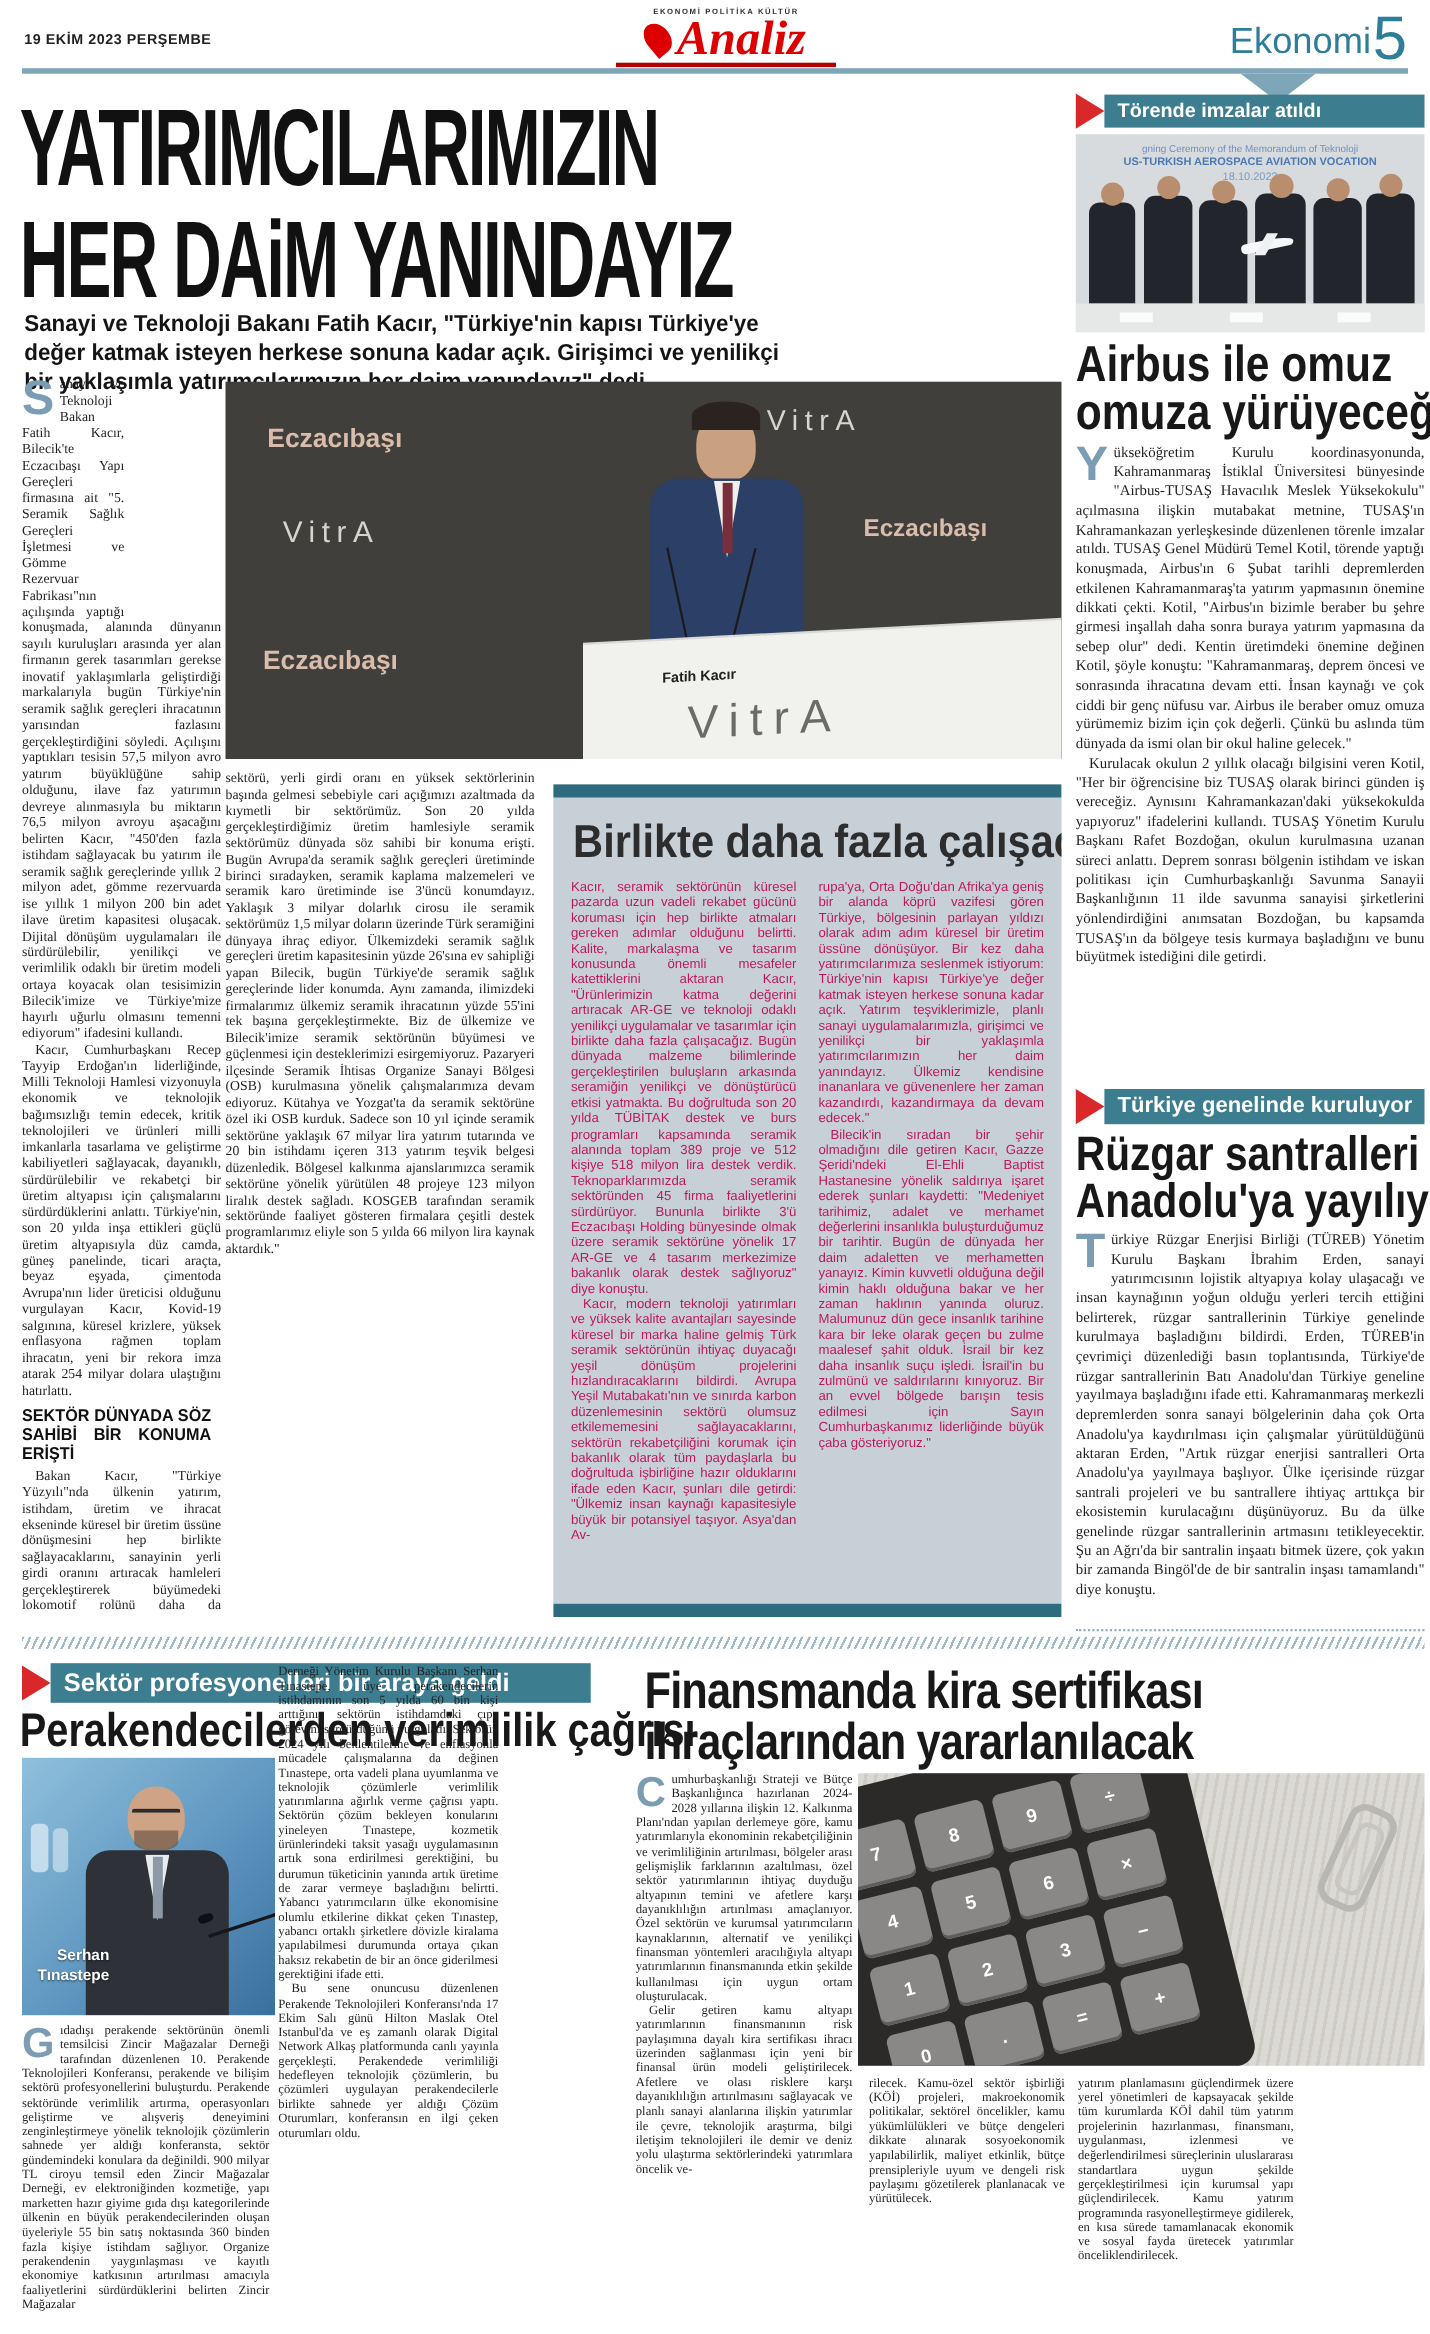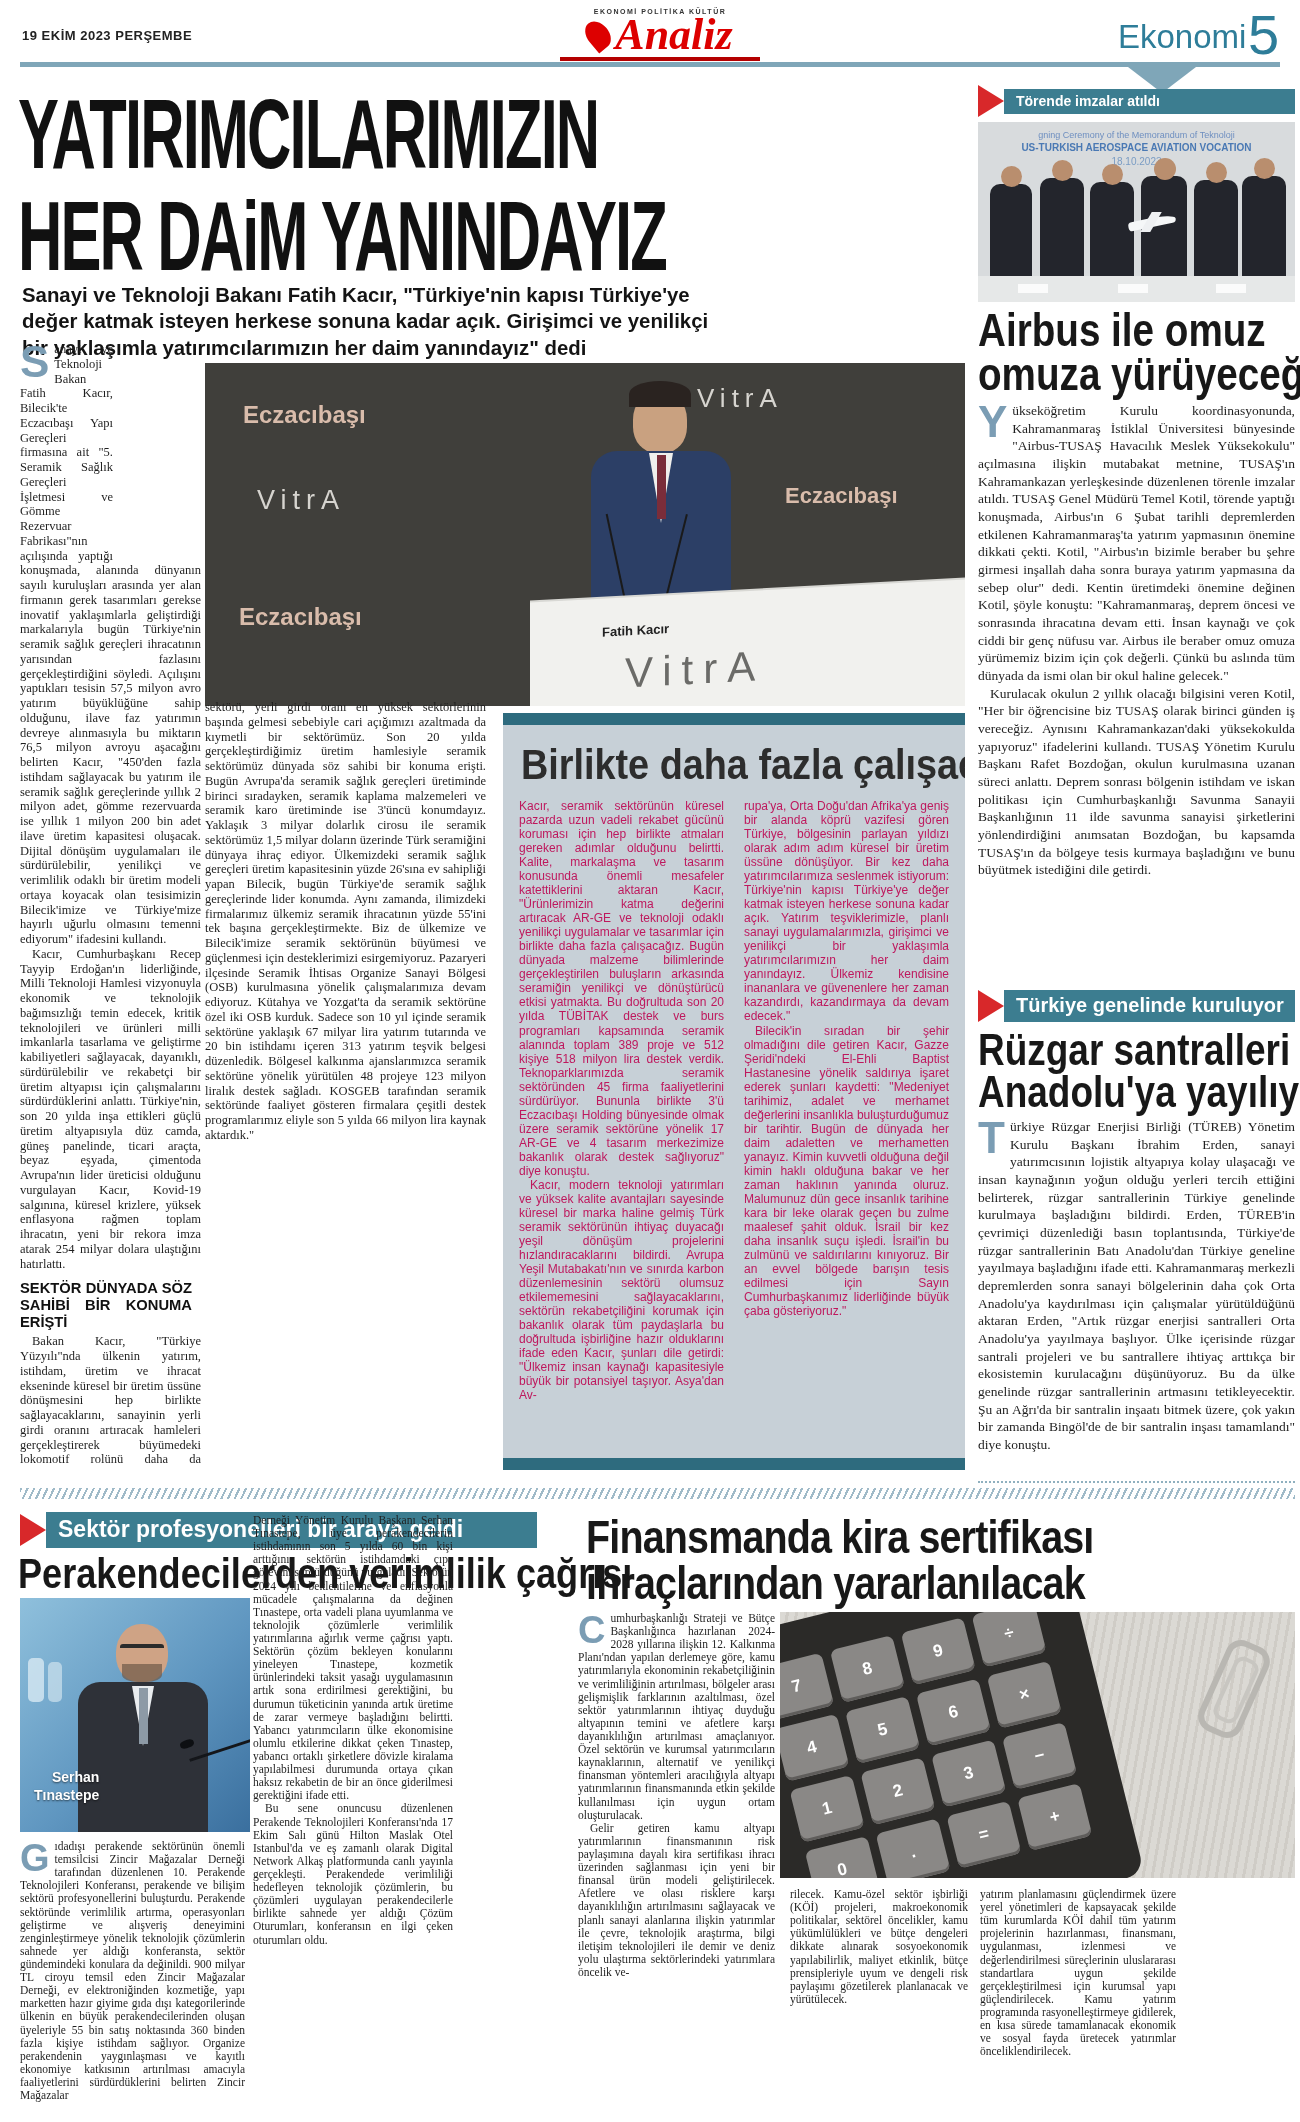--- a/index.html
+++ b/index.html
@@ -86,21 +86,21 @@
 
   <div class="abs col serif-main" style="left:20px;top:342px;width:181px;height:1122px;">
     <div style="float:right;width:88px;height:208px;"></div>
     <p><span class="dropcap">S</span><span>anayi ve Teknoloji Bakan Fatih Kacır, Bilecik'te Eczacıbaşı Yapı Gereçleri firmasına ait "5. Seramik Sağlık Gereçleri İşletmesi ve Gömme Rezervuar Fabrikası"nın açılışında yaptığı konuşmada, alanında dünyanın sayılı kuruluşları arasında yer alan firmanın gerek tasarımları gerekse inovatif yaklaşımlarla geliştirdiği markalarıyla bugün Türkiye'nin seramik sağlık gereçleri ihracatının yarısından fazlasını gerçekleştirdiğini söyledi. Açılışını yaptıkları tesisin 57,5 milyon avro yatırım büyüklüğüne sahip olduğunu, ilave faz yatırımın devreye alınmasıyla bu miktarın 76,5 milyon avroyu aşacağını belirten Kacır, "450'den fazla istihdam sağlayacak bu yatırım ile seramik sağlık gereçlerinde yıllık 2 milyon adet, gömme rezervuarda ise yıllık 1 milyon 200 bin adet ilave üretim kapasitesi oluşacak. Dijital dönüşüm uygulamaları ile sürdürülebilir, yenilikçi ve verimlilik odaklı bir üretim modeli ortaya koyacak olan tesisimizin Bilecik'imize ve Türkiye'mize hayırlı uğurlu olmasını temenni ediyorum" ifadesini kullandı.</span></p>
     <p>Kacır, Cumhurbaşkanı Recep Tayyip Erdoğan'ın liderliğinde, Milli Teknoloji Hamlesi vizyonuyla ekonomik ve teknolojik bağımsızlığı temin edecek, kritik teknolojileri ve ürünleri milli imkanlarla tasarlama ve geliştirme kabiliyetleri sağlayacak, dayanıklı, sürdürülebilir ve rekabetçi bir üretim altyapısı için çalışmalarını sürdürdüklerini anlattı. Türkiye'nin, son 20 yılda inşa ettikleri güçlü üretim altyapısıyla düz camda, güneş panelinde, ticari araçta, beyaz eşyada, çimentoda Avrupa'nın lider üreticisi olduğunu vurgulayan Kacır, Kovid-19 salgınına, küresel krizlere, yüksek enflasyona rağmen toplam ihracatın, yeni bir rekora imza atarak 254 milyar dolara ulaştığını hatırlattı.</p>
     <h3 class="subhead">SEKTÖR DÜNYADA SÖZ SAHİBİ BİR KONUMA ERİŞTİ</h3>
     <p style="text-indent:12px;">Bakan Kacır, "Türkiye Yüzyılı"nda ülkenin yatırım, istihdam, üretim ve ihracat ekseninde küresel bir üretim üssüne dönüşmesini hep birlikte sağlayacaklarını, sanayinin yerli girdi oranını artıracak hamleleri gerçekleştirerek büyümedeki lokomotif rolünü daha da güçlendireceklerini kaydederek, "Seramik</p>
   </div>
 
 
-  <div class="abs photo" style="left:205px;top:363px;width:760px;height:343px;background:#403f3b;">
+  <div class="abs photo" style="left:205px;top:347px;width:760px;height:343px;background:#403f3b;">
     <span class="brandmark" style="left:38px;top:38px;font-size:24px;">Eczacıbaşı</span>
     <span class="vitramark" style="left:52px;top:122px;font-size:27px;">VitrA</span>
     <span class="brandmark" style="left:34px;top:240px;font-size:24px;">Eczacıbaşı</span>
     <span class="vitramark" style="left:492px;top:20px;font-size:26px;">VitrA</span>
     <span class="brandmark" style="left:580px;top:120px;font-size:22px;">Eczacıbaşı</span>
 
     <div>
       <div style="position:absolute;left:428px;top:28px;width:54px;height:62px;background:#c9a180;border-radius:46% 46% 42% 42%;"></div>
       <div style="position:absolute;left:424px;top:18px;width:62px;height:26px;background:#2a2320;border-radius:50% 50% 0 0;"></div>
       <div style="position:absolute;left:386px;top:88px;width:140px;height:150px;background:#2c3f66;border-radius:26px 26px 0 0;"></div>
@@ -131,21 +131,21 @@
       </div>
       <div class="qcol">
         <p>rupa'ya, Orta Doğu'dan Afrika'ya geniş bir alanda köprü vazifesi gören Türkiye, bölgesinin parlayan yıldızı olarak adım adım küresel bir üretim üssüne dönüşüyor. Bir kez daha yatırımcılarımıza seslenmek istiyorum: Türkiye'nin kapısı Türkiye'ye değer katmak isteyen herkese sonuna kadar açık. Yatırım teşviklerimizle, planlı sanayi uygulamalarımızla, girişimci ve yenilikçi bir yaklaşımla yatırımcılarımızın her daim yanındayız. Ülkemiz kendisine inananlara ve güvenenlere her zaman kazandırdı, kazandırmaya da devam edecek."</p>
         <p>Bilecik'in sıradan bir şehir olmadığını dile getiren Kacır, Gazze Şeridi'ndeki El-Ehli Baptist Hastanesine yönelik saldırıya işaret ederek şunları kaydetti: "Medeniyet tarihimiz, adalet ve merhamet değerlerini insanlıkla buluşturduğumuz bir tarihtir. Bugün de dünyada her daim adaletten ve merhametten yanayız. Kimin kuvvetli olduğuna değil kimin haklı olduğuna bakar ve her zaman haklının yanında oluruz. Malumunuz dün gece insanlık tarihine kara bir leke olarak geçen bu zulme maalesef şahit olduk. İsrail bir kez daha insanlık suçu işledi. İsrail'in bu zulmünü ve saldırılarını kınıyoruz. Bir an evvel bölgede barışın tesis edilmesi için Sayın Cumhurbaşkanımız liderliğinde büyük çaba gösteriyoruz."</p>
       </div>
     </div>
   </div>
 
   <div class="abs kicker" style="left:978px;top:85px;width:317px;">
     <span class="arrow"></span>
-    <span class="bar" style="font-size:14px;">Törende imzalar atıldı</span>
+    <span class="bar" style="font-size:18px;">Törende imzalar atıldı</span>
   </div>
 
   <div class="abs photo" style="left:978px;top:122px;width:317px;height:180px;background:#d8dbdd;">
     <div class="sans" style="position:absolute;left:0;top:8px;width:100%;text-align:center;font-size:9px;color:#6e8fc0;">gning Ceremony of the Memorandum of Teknoloji</div>
     <div class="sans" style="position:absolute;left:0;top:20px;width:100%;text-align:center;font-size:10px;font-weight:bold;color:#4a79b4;">US-TURKISH AEROSPACE AVIATION VOCATION</div>
     <div class="sans" style="position:absolute;left:0;top:34px;width:100%;text-align:center;font-size:10px;color:#7a9cc4;">18.10.2023</div>
     <div class="silhouette" style="left:12px;top:62px;width:42px;height:92px;"></div>
     <div class="head-skin" style="left:23px;top:44px;width:21px;height:21px;"></div>
     <div class="silhouette" style="left:62px;top:56px;width:44px;height:98px;"></div>
     <div class="head-skin" style="left:74px;top:38px;width:21px;height:21px;"></div>

